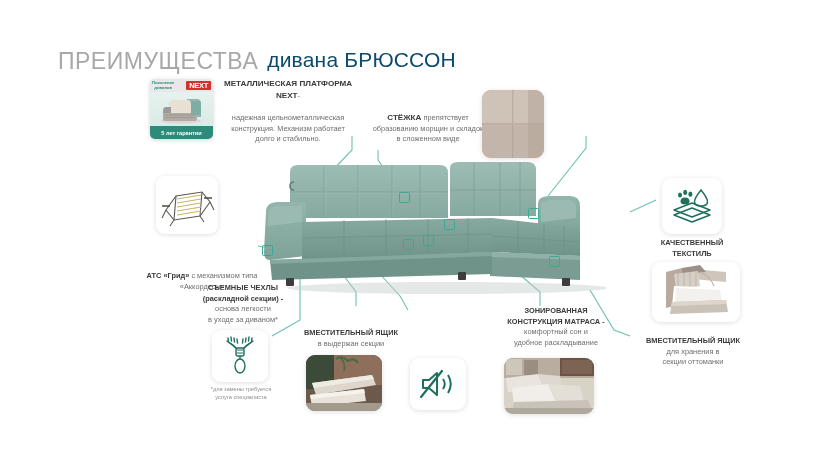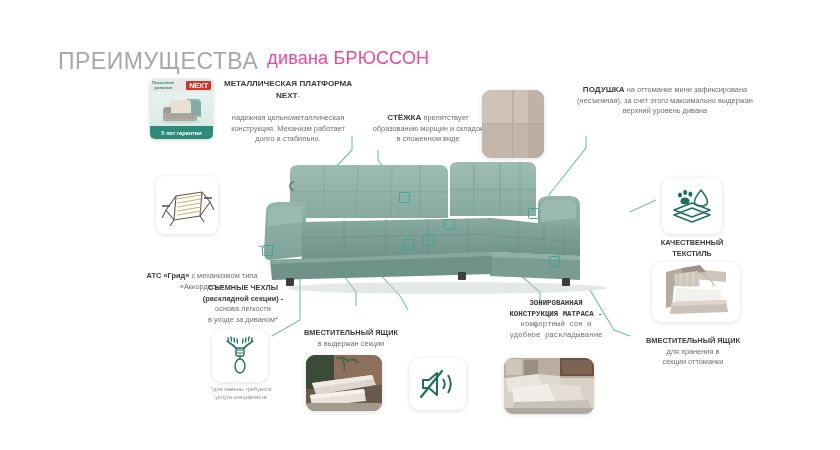--- a/index.html
+++ b/index.html
@@ -8,21 +8,21 @@
     background:#ffffff;
     font-family:"Liberation Sans","DejaVu Sans",sans-serif;
     color:#4b4b4b;
     position:relative;
   }
   .stage{position:absolute;left:0;top:0;width:840px;height:450px;overflow:hidden;background:#fff;}
 
   
   .header{position:absolute;left:58px;top:20px;display:flex;align-items:flex-start;gap:9px;margin-top:28px;}
   .h-main{font-size:23px;letter-spacing:.5px;color:#a8a8a8;font-weight:400;}
-  .h-sub{font-size:18px;color:#ec4899;font-weight:400;letter-spacing:.2px;}
+  .h-sub{font-size:21px;color:#0c4a6e;font-weight:400;letter-spacing:.2px;}
 
   
   .lines{position:absolute;left:0;top:0;width:840px;height:450px;pointer-events:none;}
 
   
   .callout{position:absolute;}
   .ct{font-size:7.4px;line-height:1.42;color:#6e6e6e;}
   .ct b{color:#3a3a3a;font-weight:700;}
   .ct .big{font-size:8.1px;}
   .tl{text-align:center;}
@@ -129,26 +129,20 @@
     <svg width="62" height="68" viewBox="0 0 62 68">
       <rect width="62" height="68" fill="#c9bbb0"></rect>
       <rect x="0" y="0" width="62" height="34" fill="#cfc2b7"></rect>
       <rect x="0" y="34" width="62" height="34" fill="#c3b5a9"></rect>
       <path d="M31,0 L31,68 M0,34 L62,34" stroke="#a89a8e" stroke-width="1.1" opacity=".8"></path>
       <path d="M31,0 L31,68 M0,34 L62,34" stroke="#e0d5cb" stroke-width=".5" opacity=".6" transform="translate(1,1)"></path>
       <rect x="46" y="0" width="16" height="68" fill="#b5a79b" opacity=".6"></rect>
     </svg>
   </div>
 
-  <div class="callout tc" style="left:574px;top:84px;width:182px;">
-    <div class="ct">
-      <b class="big">ПОДУШКА</b>
-      <span>на оттоманке мини зафиксирована (несъемная), за счет этого максимально выдержан верхний уровень дивана</span>
-    </div>
-  </div>
 
   <div class="tile" style="left:156px;top:176px;width:62px;height:58px;">
     <svg width="62" height="58" viewBox="0 0 62 58">
       <rect width="62" height="58" fill="#fff"></rect>
       <g stroke="#5a5a52" stroke-width="1.1" fill="none">
         <path d="M10,34 L20,20 L46,16 L54,26 L44,40 L18,44 Z"></path>
         <path d="M20,20 L18,44 M46,16 L44,40"></path>
         <path d="M10,34 L6,42 M54,26 L58,34 M18,44 L14,50 M44,40 L48,46"></path>
       </g>
       <g stroke="#c9b36a" stroke-width="1" fill="none">
@@ -244,21 +238,21 @@
     <svg width="38" height="32" viewBox="0 0 38 32">
       <g fill="none" stroke="#1f6f5f" stroke-width="2" stroke-linejoin="round">
         <path d="M4,12 L10,12 L18,5 L18,27 L10,20 L4,20 Z"></path>
         <path d="M24,11 Q27.5,16 24,21"></path>
         <path d="M29,7 Q34.5,16 29,25"></path>
       </g>
       <path d="M2,29 L23,3" stroke="#1f6f5f" stroke-width="2.2" stroke-linecap="round"></path>
     </svg>
   </div>
 
-  <div class="callout tc" style="left:492px;top:298px;width:128px;font-family:Liberation Mono, monospace;">
+  <div class="callout tc" style="left:492px;top:306px;width:128px;">
     <div class="ct">
       <b>ЗОНИРОВАННАЯ</b><br>
       <b>КОНСТРУКЦИЯ МАТРАСА -</b><br>
       <span>комфортный сон и</span><br>
       <span>удобное раскладывание</span>
     </div>
   </div>
   <div class="tile" style="left:504px;top:358px;width:90px;height:56px;">
     <svg width="90" height="56" viewBox="0 0 90 56">
       <rect width="90" height="56" fill="#d9d2c6"></rect>

